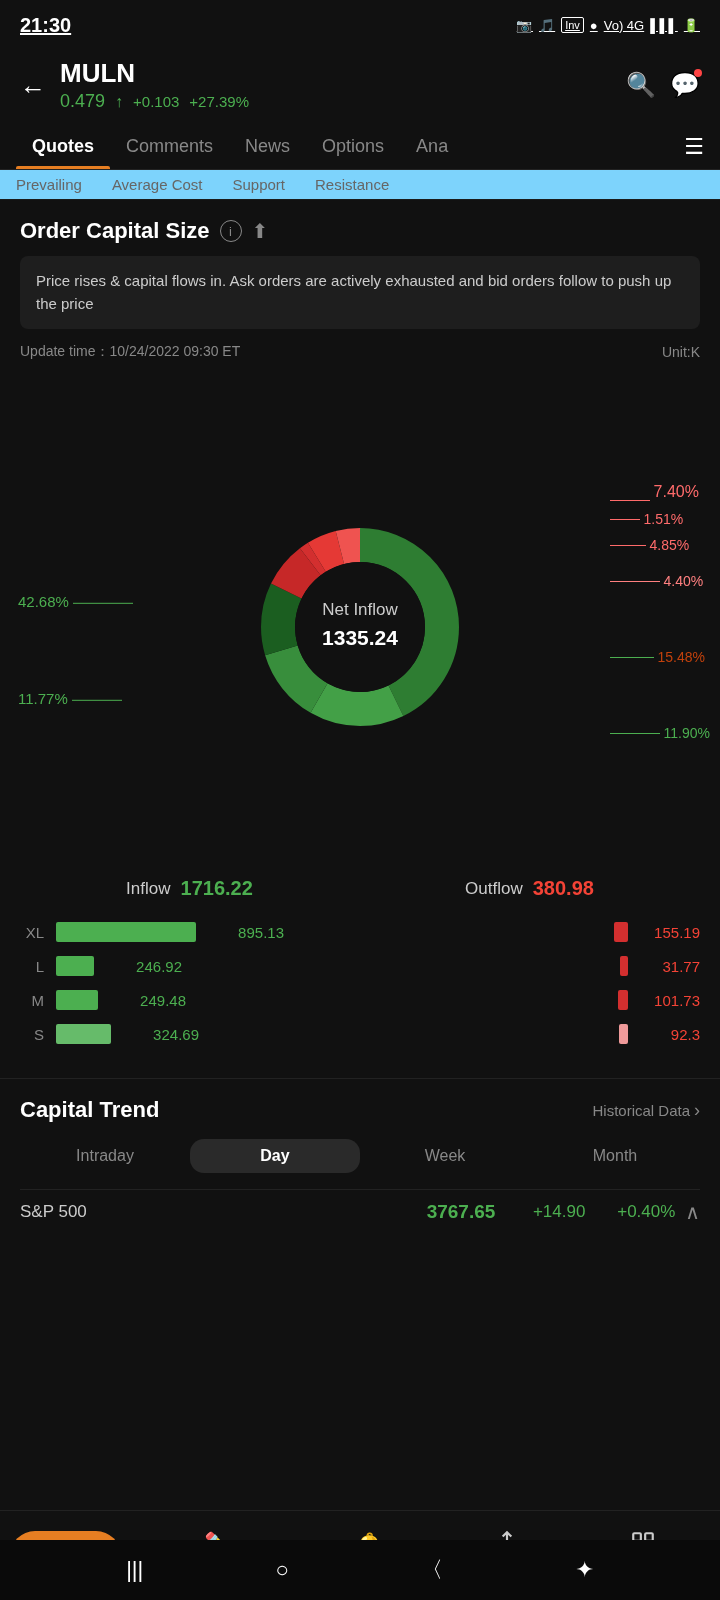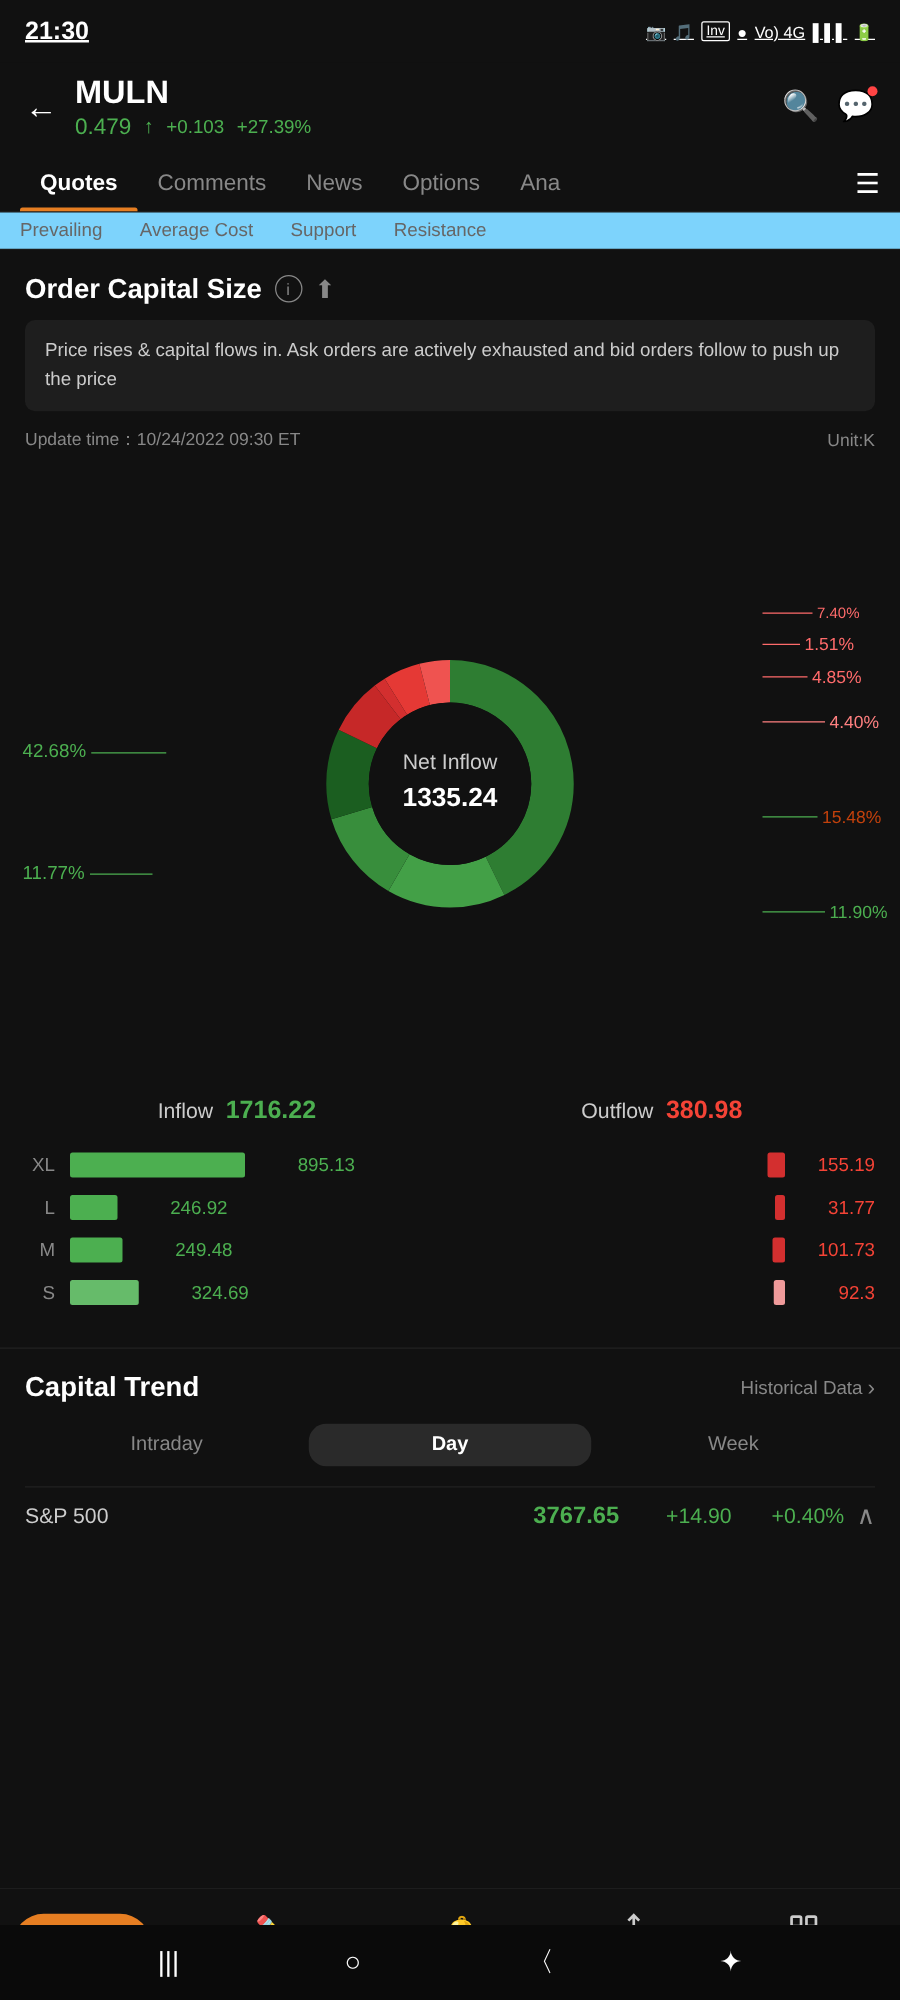--- a/index.html
+++ b/index.html
@@ -375,21 +375,21 @@
 
     <circle cx="130" cy="130" r="82" fill="none" stroke="#ef5350" stroke-width="34" stroke-dasharray="23 518" stroke-dashoffset="-494" transform="rotate(-90 130 130)"></circle>
 
     <circle cx="130" cy="130" r="65" fill="#111111"></circle>
 
     <text x="130" y="118" text-anchor="middle" fill="#cccccc" font-size="17">Net Inflow</text>
     <text x="130" y="148" text-anchor="middle" fill="#ffffff" font-size="21" font-weight="bold">1335.24</text>
   </svg>
 
   <div style="position:absolute; right:10px; top:20%;">
-    <div style="color:#ff6b6b; font-size:12px; margin-bottom:10px; display:flex; align-items:center; gap:4px;">
+    <div style="color:#ff6b6b; font-size:16px; margin-bottom:10px; display:flex; align-items:flex-end; gap:4px;">
       <span style="display:inline-block;width:40px;height:1px;background:#ff6b6b;"></span>
       <span>7.40%</span>
     </div>
     <div style="color:#ff6b6b; font-size:14px; margin-bottom:10px; display:flex; align-items:center; gap:4px;">
       <span style="display:inline-block;width:30px;height:1px;background:#ff6b6b;"></span>
       <span>1.51%</span>
     </div>
     <div style="color:#ff6b6b; font-size:14px; margin-bottom:20px; display:flex; align-items:center; gap:4px;">
       <span style="display:inline-block;width:36px;height:1px;background:#ff6b6b;"></span>
       <span>4.85%</span>
@@ -471,20 +471,21 @@
     <div class="historical-link">
       <span>Historical Data</span>
       <span class="chevron">›</span>
     </div>
   </div>
 
   <div class="period-tabs">
     <div class="period-tab">Intraday</div>
     <div class="period-tab active">Day</div>
     <div class="period-tab">Week</div>
+    <div class="period-tab">Month</div>
   </div>
 
   <div class="sp-row">
     <span class="sp-label">S&amp;P 500</span>
     <span class="sp-price">3767.65</span>
     <span class="sp-change">+14.90</span>
     <span class="sp-pct">+0.40%</span>
     <span class="sp-chevron">∧</span>
   </div>
 </div>

